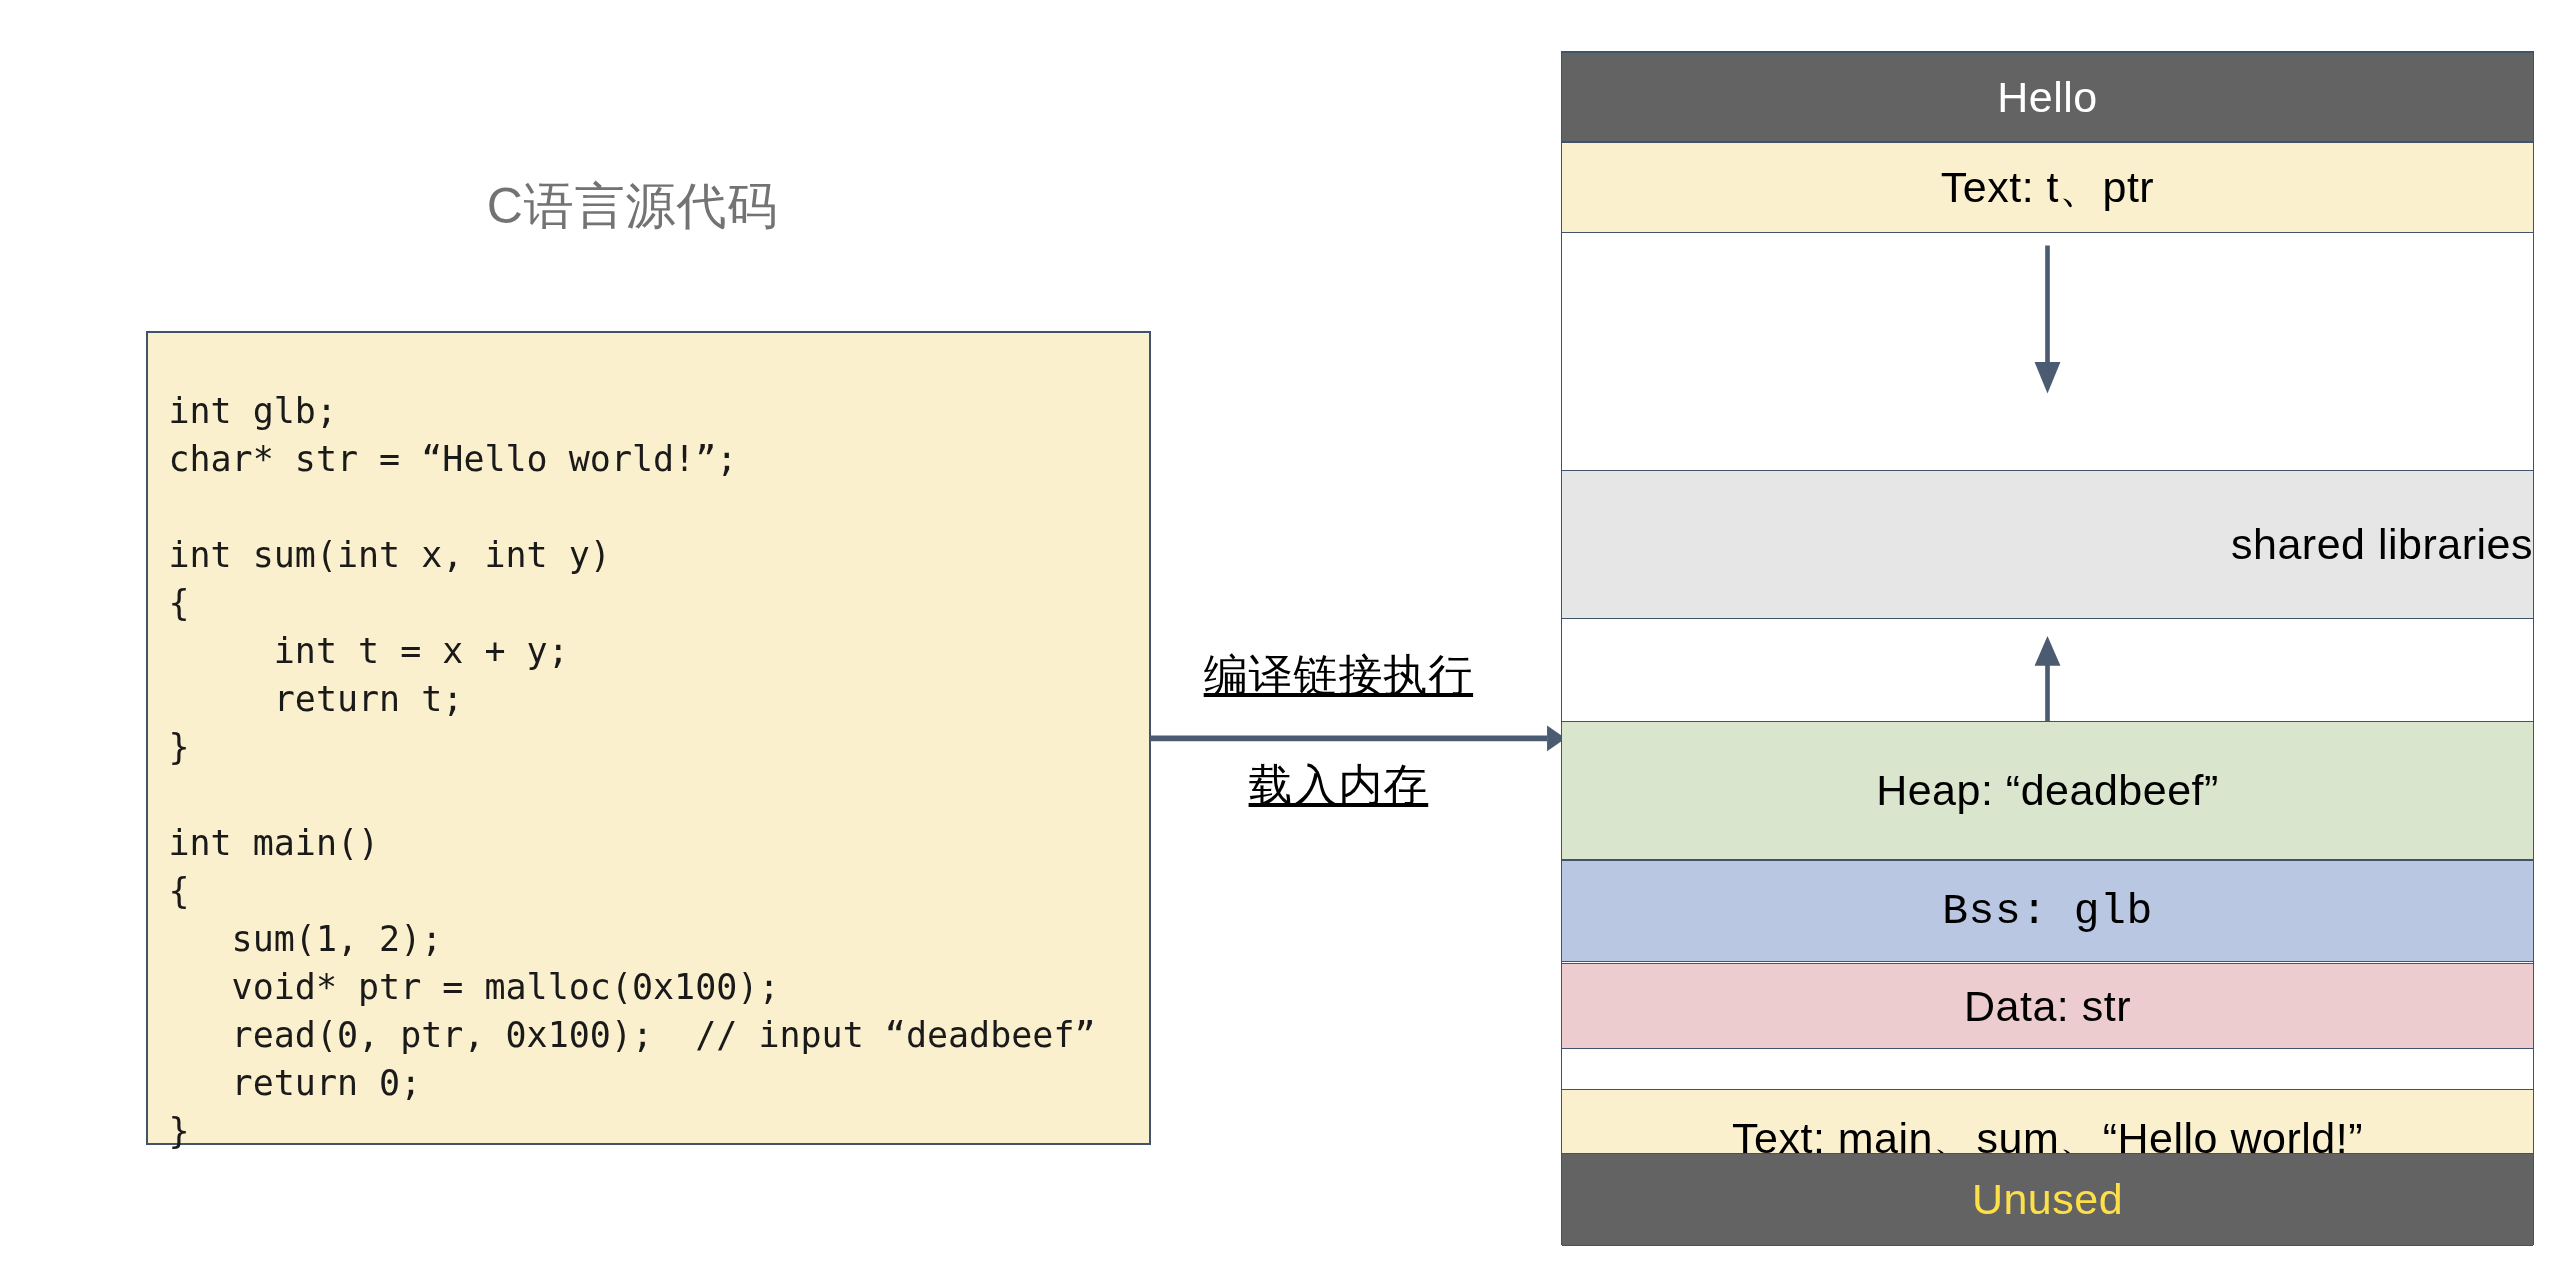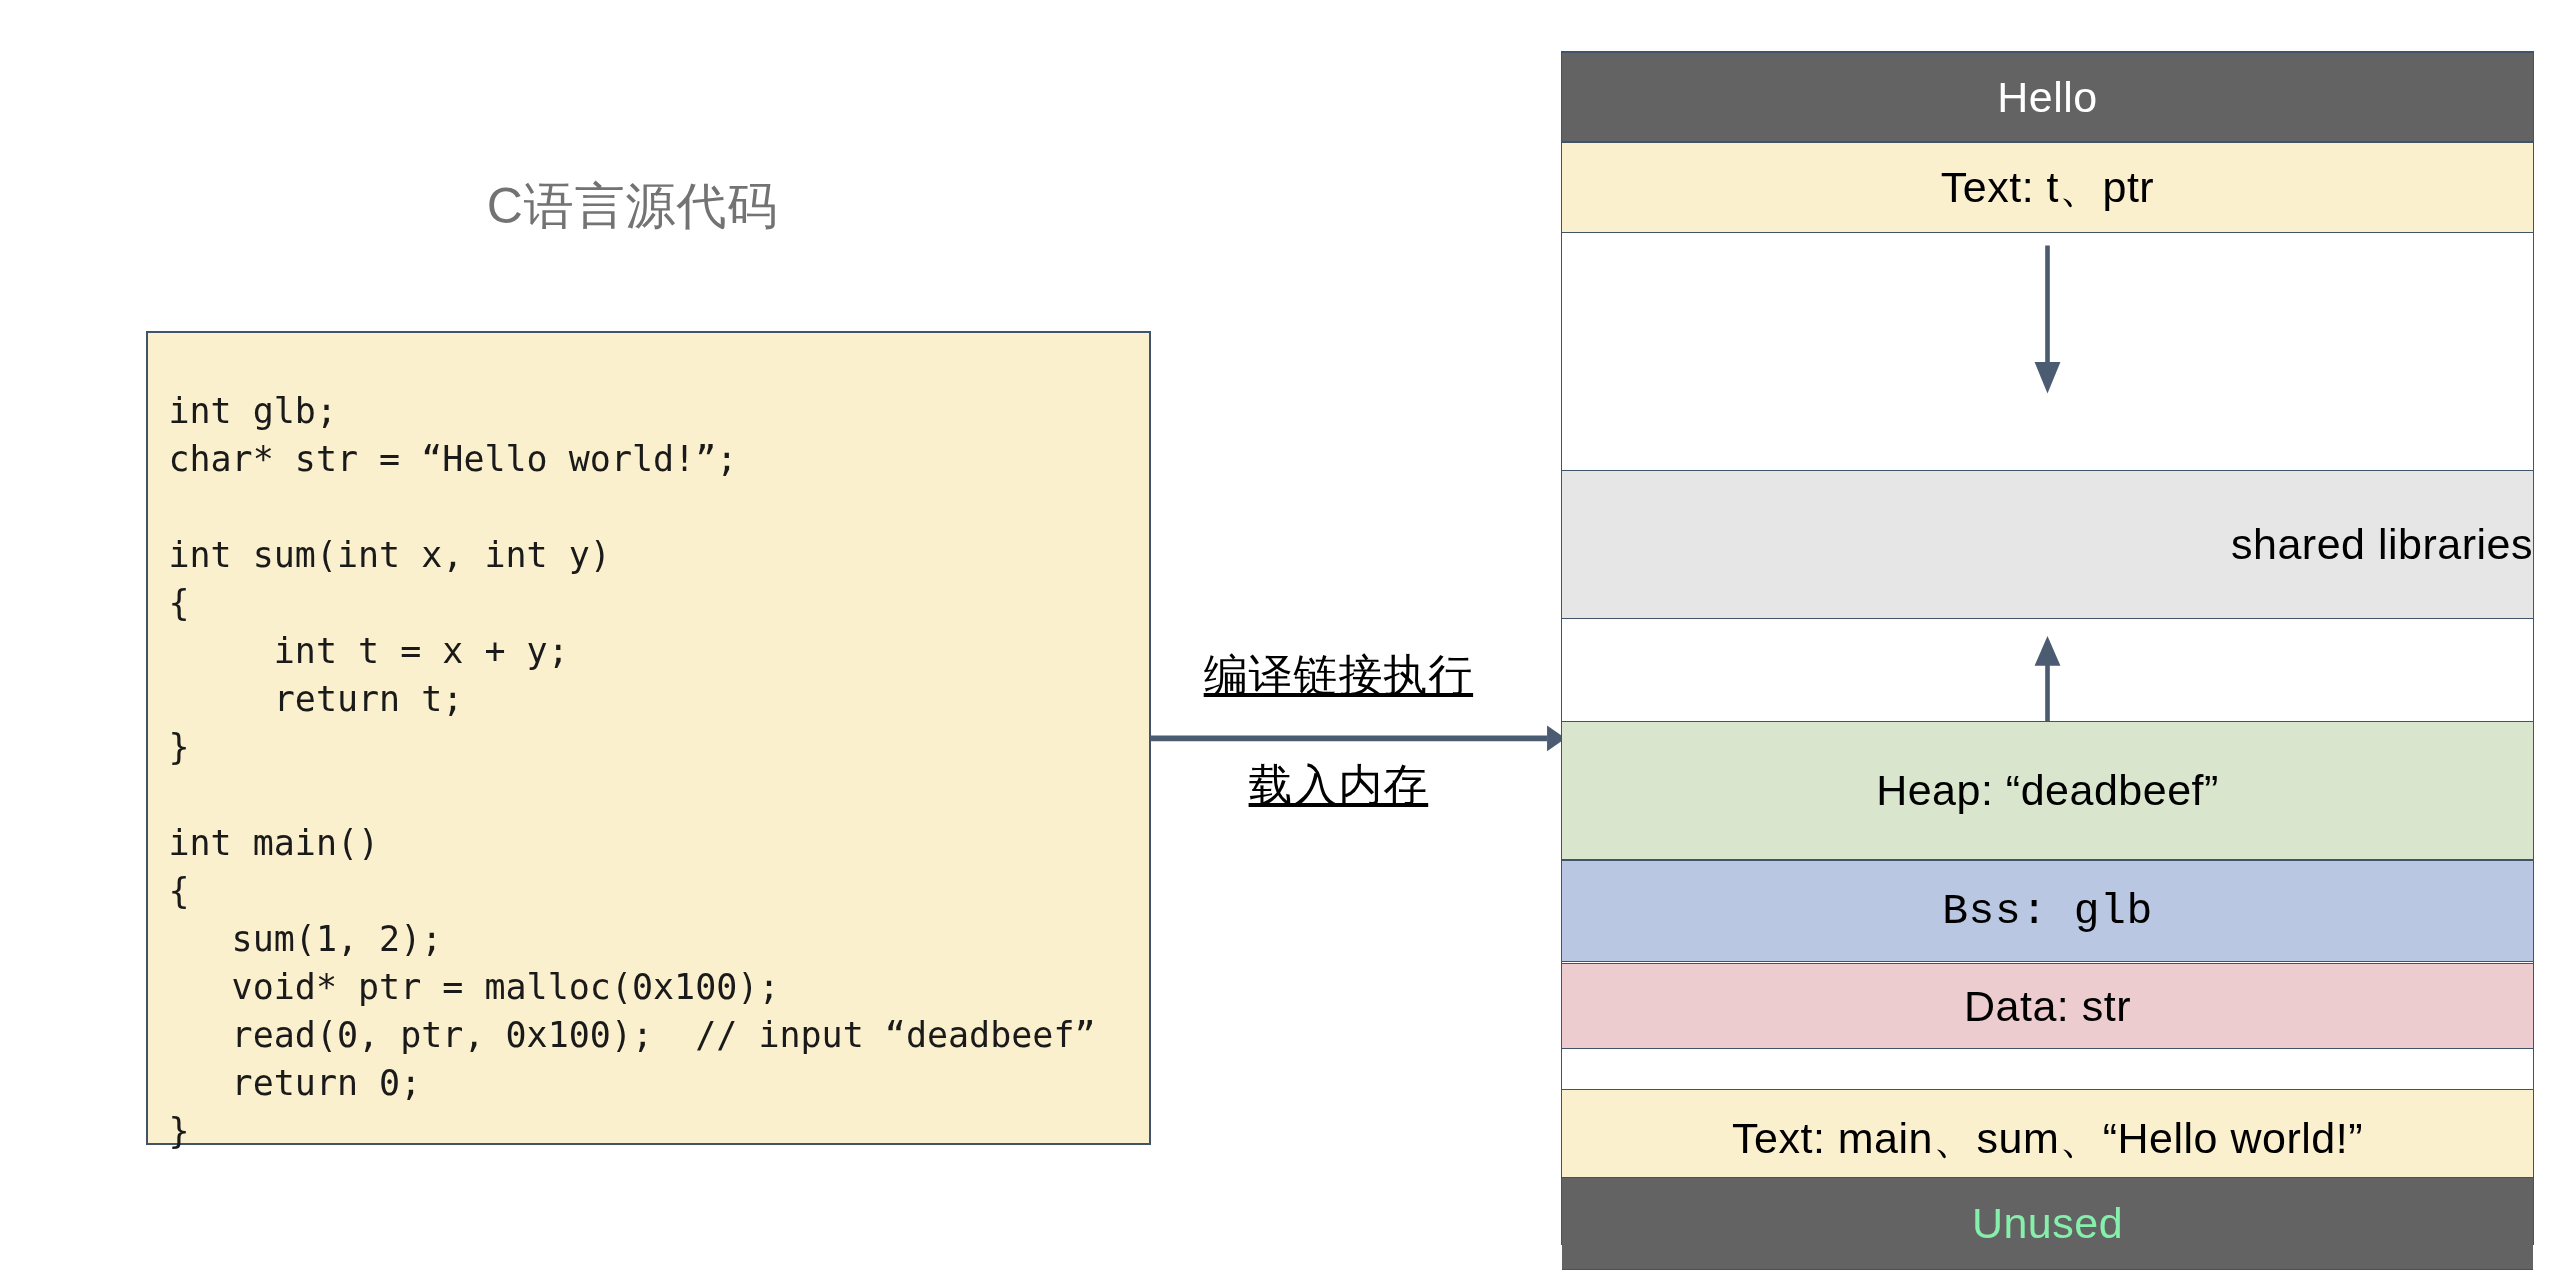--- a/index.html
+++ b/index.html
@@ -189,18 +189,18 @@
   </div>
 
   <div class="mem-band" style="top: 911px; height: 86px; background: rgb(236, 204, 206); color: rgb(0, 0, 0); border-top-color: rgb(65, 82, 107); border-bottom-color: rgb(65, 82, 107);">
     <span class="mem-label">Data: str</span>
   </div>
 
   <div class="mem-band" style="top: 997px; height: 100px; background: rgb(251, 240, 205); color: rgb(0, 0, 0); border-top-color: rgb(65, 82, 107); border-bottom-color: rgb(65, 82, 107); margin-top: 40px;">
     <span class="mem-label">Text: main、sum、“Hello world!”</span>
   </div>
 
-  <div class="mem-band" style="top: 1101px; height: 93px; background: rgb(99, 99, 99); color: #86efac; border-top-color: rgb(65, 82, 107); border-bottom-color: rgb(65, 82, 107); margin-top: 24px;">
+  <div class="mem-band" style="top: 1101px; height: 93px; background: rgb(99, 99, 99); color: #fde047; border-top-color: rgb(65, 82, 107); border-bottom-color: rgb(65, 82, 107);">
     <span class="mem-label">Unused</span>
   </div>
 
 </div>
 
 
 </body></html>

